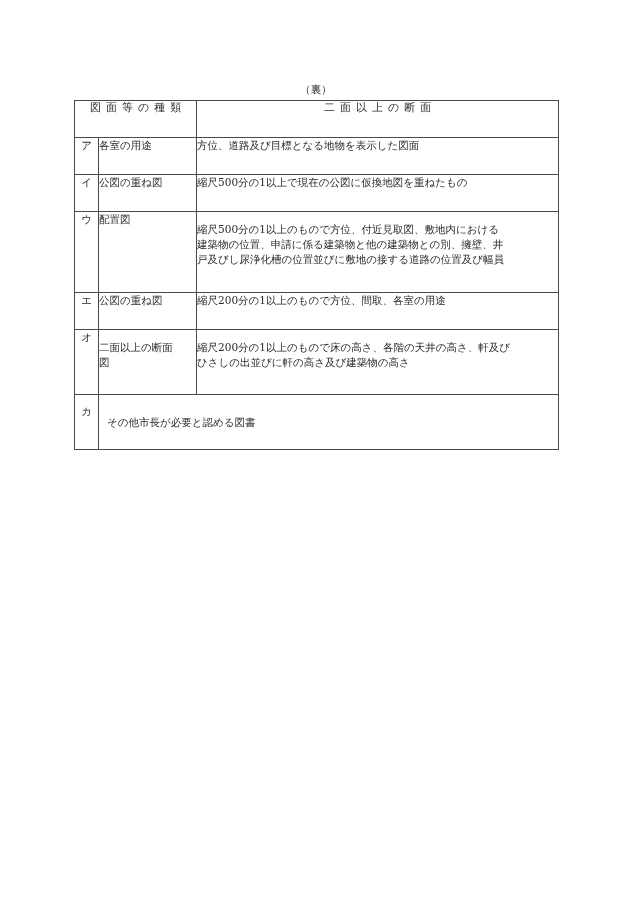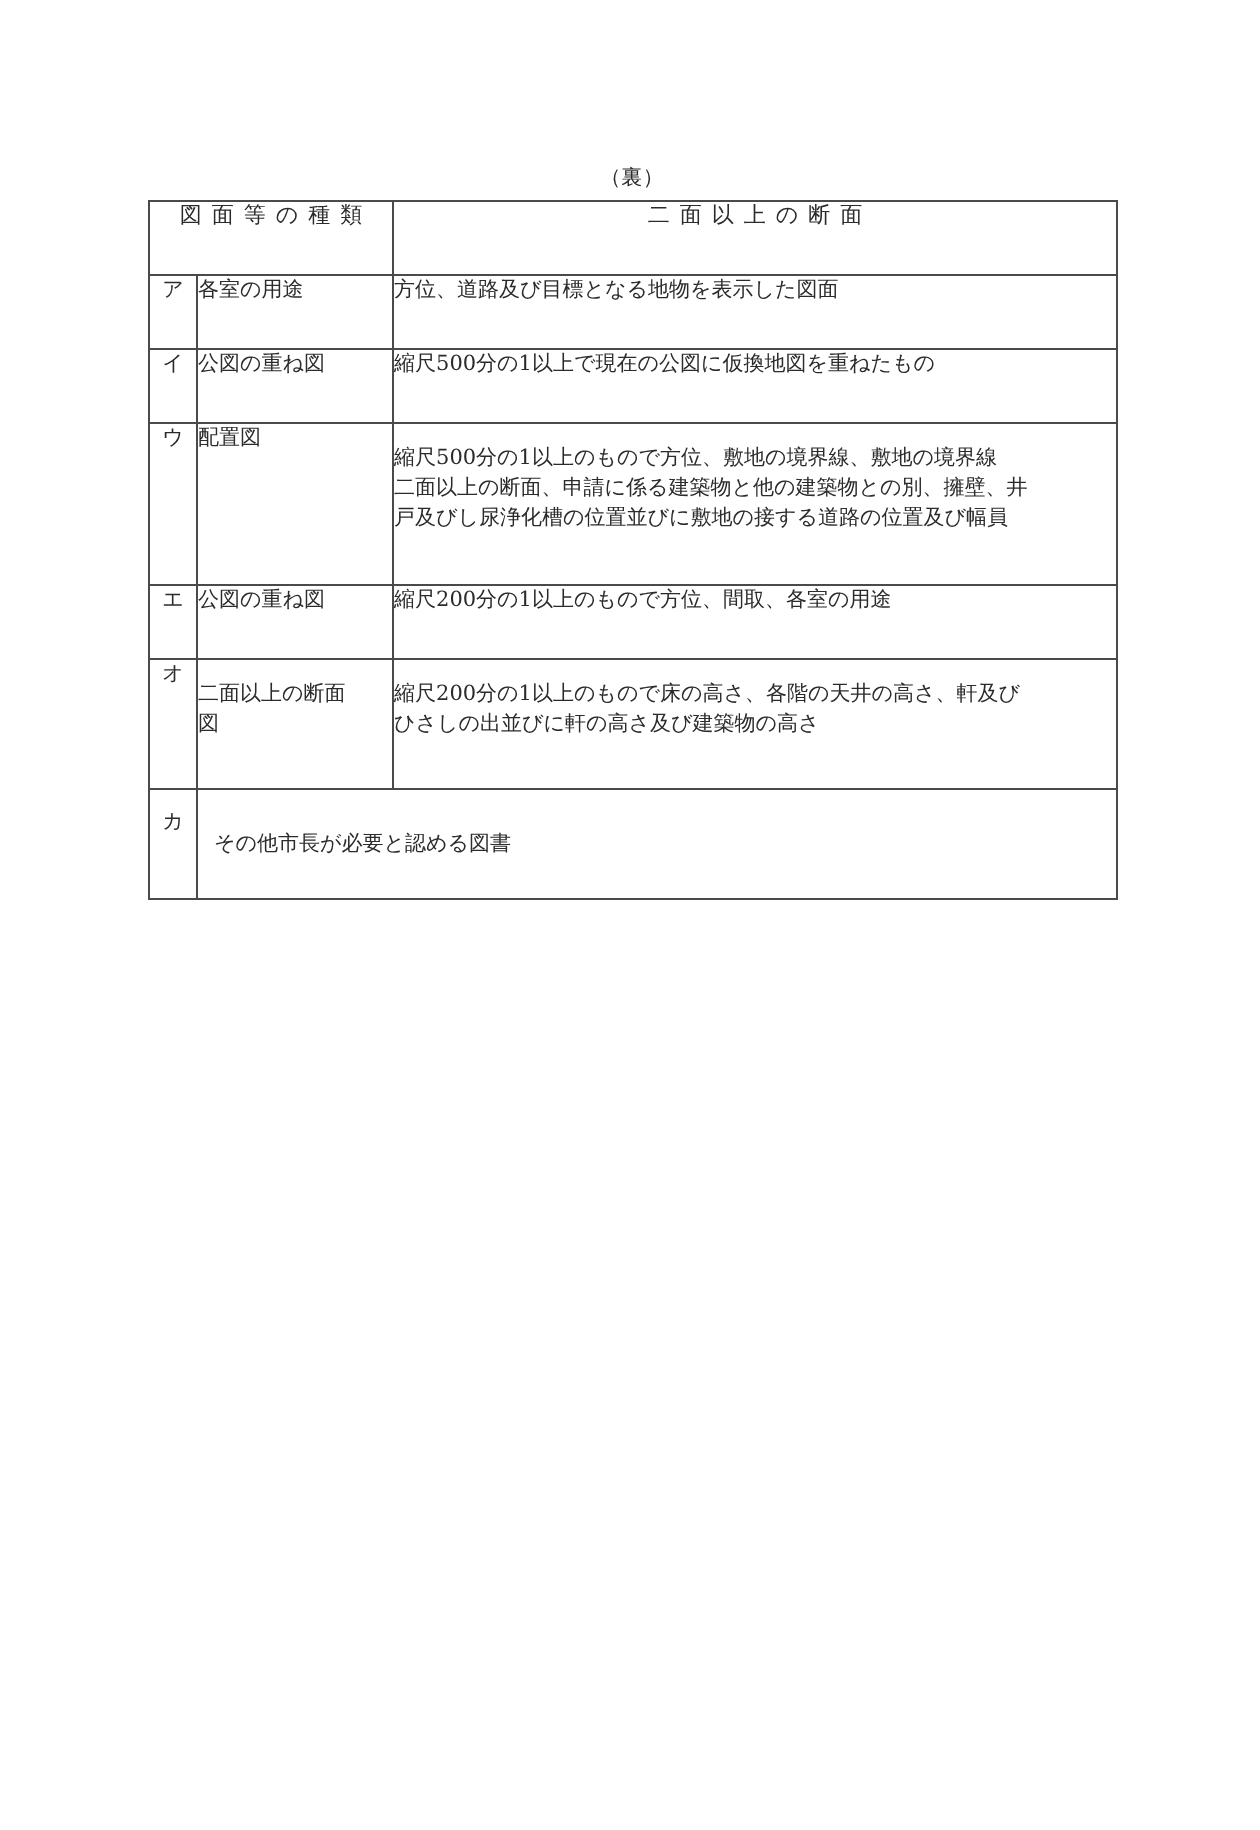--- a/index.html
+++ b/index.html
@@ -154,22 +154,22 @@
         <td class="name-cell">公図の重ね図</td>
         <td class="desc-cell">
           <p>縮尺500分の1以上で現在の公図に仮換地図を重ねたもの</p>
         </td>
       </tr>
 
       <tr class="row-u">
         <td class="idx-cell">ウ</td>
         <td class="name-cell">配置図</td>
         <td class="desc-cell">
-          <p>縮尺500分の1以上のもので方位、敷地の境界線、敷地の境界線</p>
-          <p>二面以上の断面、申請に係る建築物と他の建築物との別、擁壁、井</p>
+          <p>縮尺500分の1以上のもので方位、付近見取図、敷地内における</p>
+          <p>建築物の位置、申請に係る建築物と他の建築物との別、擁壁、井</p>
           <p>戸及びし尿浄化槽の位置並びに敷地の接する道路の位置及び幅員</p>
         </td>
       </tr>
 
       <tr class="row-e">
         <td class="idx-cell">エ</td>
         <td class="name-cell">公図の重ね図</td>
         <td class="desc-cell">
           <p>縮尺200分の1以上のもので方位、間取、各室の用途</p>
         </td>

